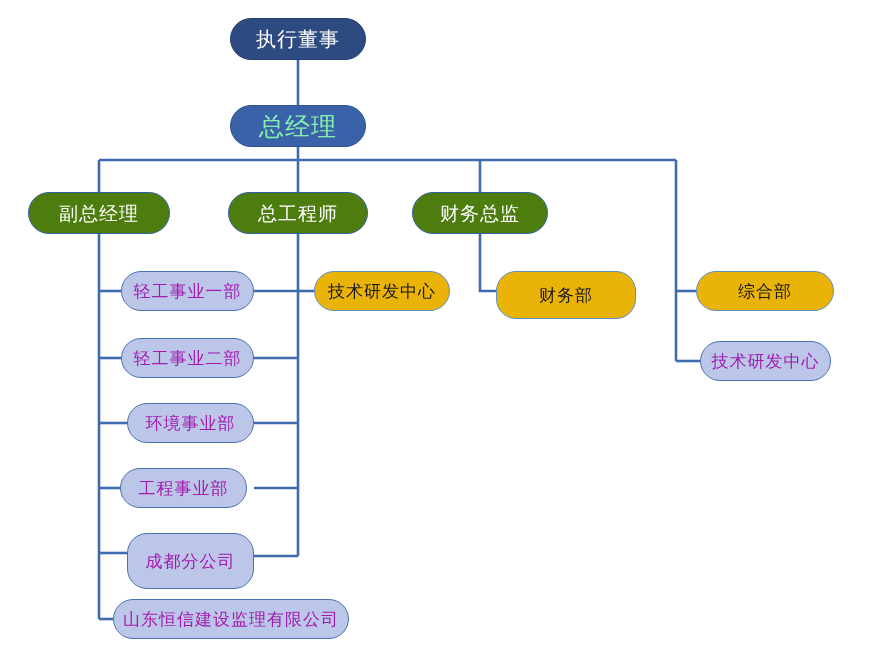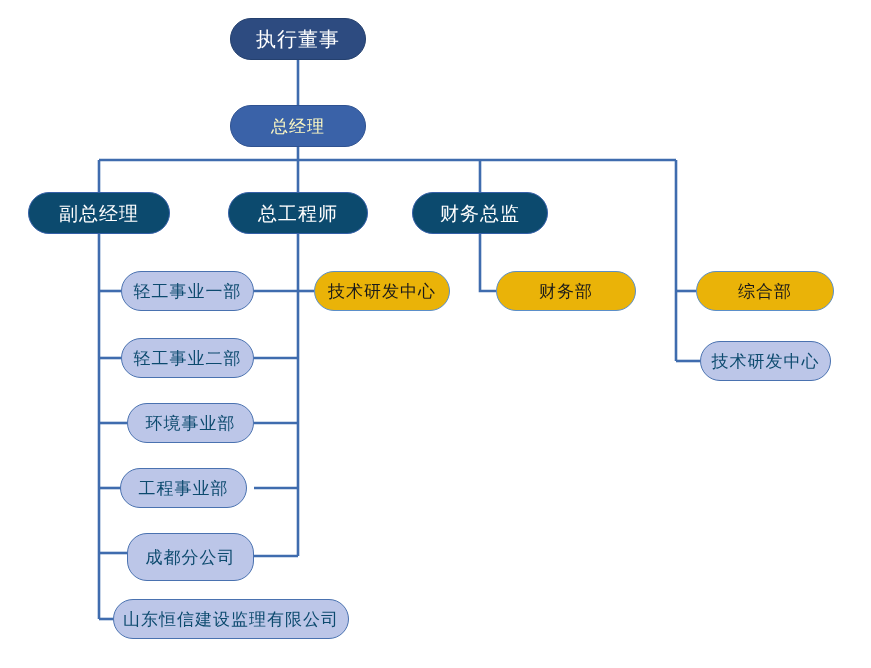--- a/index.html
+++ b/index.html
@@ -47,35 +47,35 @@
   .lvl-exec {
     background: #2d4b80;
     border-color: #24406e;
     color: #ffffff;
     font-size: 20px;
   }
   
   .lvl-gm {
     background: #3a62a8;
     border-color: #2f5291;
-    color: #fef9c3;
-    font-size: 17px;
+    color: #86efac;
+    font-size: 25px;
   }
   
   .lvl-officer {
-    background: #0c4a6e;
+    background: #4d7c0f;
     border-color: #3560a8;
     color: #ffffff;
     font-size: 19px;
   }
   
   .lvl-dept-lav {
     background: #bcc6e8;
     border-color: #4a72b0;
-    color: #0c4a6e;
+    color: #a21caf;
     font-size: 17px;
   }
   
   .lvl-dept-sky {
     background: #eab308;
     border-color: #5b8fc9;
     color: #1a1a1a;
     font-size: 17px;
   }
 </style>
@@ -126,39 +126,39 @@
       </div>
       <div class="node lvl-officer" style="left: 412px; top: 192px; width: 136px; height: 42px; border-radius: 21px;">
         <span class="node-label">财务总监</span>
       </div>
       <div class="node lvl-dept-lav" style="left: 121px; top: 271px; width: 133px; height: 40px; border-radius: 20px;">
         <span class="node-label">轻工事业一部</span>
       </div>
       <div class="node lvl-dept-sky" style="left: 314px; top: 271px; width: 136px; height: 40px; border-radius: 20px;">
         <span class="node-label">技术研发中心</span>
       </div>
-      <div class="node lvl-dept-sky" style="left: 496px; top: 271px; width: 140px; height: 40px; border-radius: 20px;">
+      <div class="node lvl-dept-sky" style="left: 496px; top: 271px; width: 140px; height: 48px; border-radius: 20px;">
         <span class="node-label">财务部</span>
       </div>
       <div class="node lvl-dept-sky" style="left: 696px; top: 271px; width: 138px; height: 40px; border-radius: 20px;">
         <span class="node-label">综合部</span>
       </div>
       <div class="node lvl-dept-lav" style="left: 121px; top: 338px; width: 133px; height: 40px; border-radius: 20px; align-items: center;">
         <span class="node-label">轻工事业二部</span>
       </div>
       <div class="node lvl-dept-lav" style="left: 700px; top: 341px; width: 131px; height: 40px; border-radius: 20px;">
         <span class="node-label">技术研发中心</span>
       </div>
       <div class="node lvl-dept-lav" style="left: 127px; top: 403px; width: 127px; height: 40px; border-radius: 20px;">
         <span class="node-label">环境事业部</span>
       </div>
       <div class="node lvl-dept-lav" style="left: 120px; top: 468px; width: 127px; height: 40px; border-radius: 20px;">
         <span class="node-label">工程事业部</span>
       </div>
-      <div class="node lvl-dept-lav" style="left: 127px; top: 533px; width: 127px; height: 48px; border-radius: 20px;">
+      <div class="node lvl-dept-lav" style="left: 127px; top: 533px; width: 127px; height: 56px; border-radius: 20px;">
         <span class="node-label">成都分公司</span>
       </div>
       <div class="node lvl-dept-lav" style="left: 113px; top: 599px; width: 236px; height: 40px; border-radius: 20px;">
         <span class="node-label">山东恒信建设监理有限公司</span>
       </div>
     </div>
 
 </div>
 
 </body></html>

